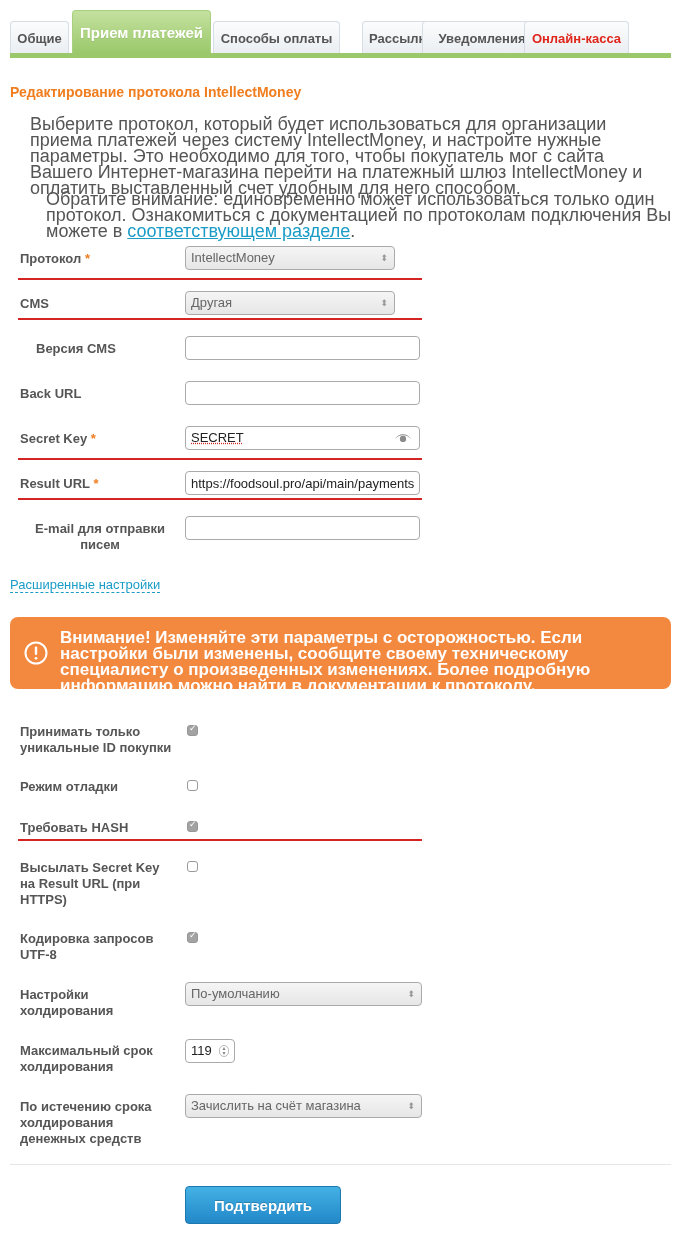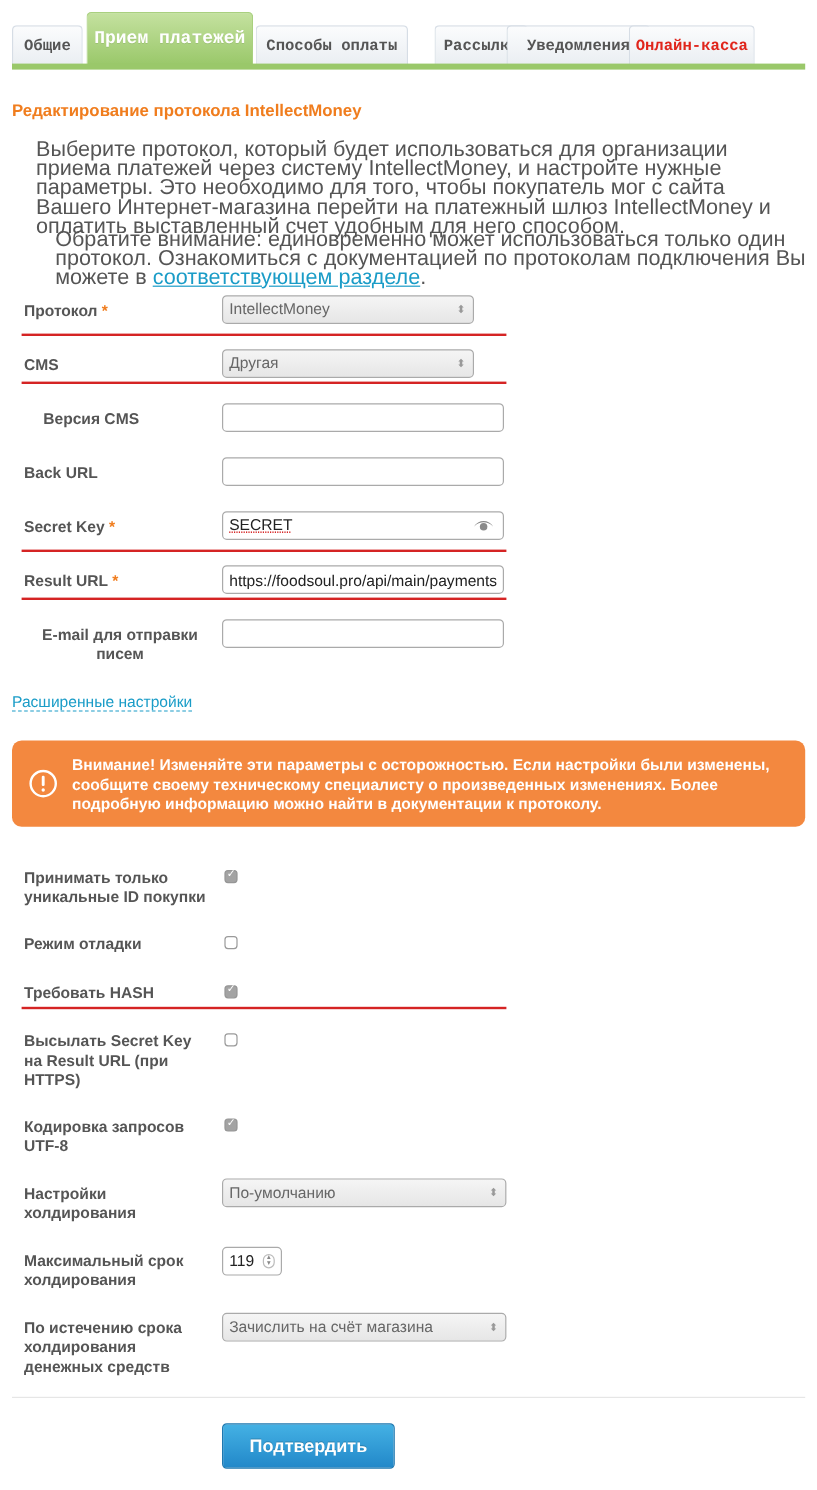--- a/index.html
+++ b/index.html
@@ -2,21 +2,21 @@
 <html><head>
 <meta charset="utf-8">
 <style>
   * { box-sizing: border-box; }
   html, body { margin: 0; padding: 0; background: #ffffff; }
   body {
     width: 681px; height: 1242px; position: relative; overflow: hidden;
     font-family: "Liberation Sans", sans-serif; color: #333;
   }
   
-  .tabs { position: absolute; left: 10px; top: 10px; width: 661px; height: 48px; font-family: Liberation Mono, monospace; }
+  .tabs { position: absolute; left: 10px; top: 10px; width: 661px; height: 48px; }
   .tabs-bar { position: absolute; left: 0; right: 0; top: 43px; height: 5px; background: #9ac86a; }
   .tab {
     position: absolute; top: 11px; height: 33px; border: 1px solid #d6dde5; border-bottom: none;
     border-radius: 4px 4px 0 0; background: linear-gradient(#fbfcfd, #eaeef2);
     font-size: 13px; font-weight: bold; color: #555; text-align: center; line-height: 34px;
     cursor: pointer;
   }
   .tab.active {
     top: 0; height: 44px; border: 1px solid #a9d07f; border-bottom: none;
     background: linear-gradient(#c4e19f, #9ac86a); color: #fff; font-size: 15px; line-height: 44px;
@@ -41,33 +41,33 @@
   .redline { position: absolute; left: 18px; height: 2px; background: #d52424; }
   .eye { position: absolute; right: 7px; top: 2px; width: 18px; height: 18px; }
   .spell { text-decoration: underline dotted #d52424; }
   .adv-link { position: absolute; left: 10px; top: 577px; font-size: 13px; color: #1a9cc7; border-bottom: 1px dashed #1a9cc7; cursor: pointer; line-height: 15px; }
   
   .warning {
     position: absolute; left: 10px; top: 617px; width: 661px; height: 72px; background: #f3883f;
     border-radius: 8px; color: #fff;
   }
   .warning .ico { position: absolute; left: 14px; top: 24px; width: 24px; height: 24px; }
-  .warning p { position: absolute; left: 50px; top: 13px; margin: 0; width: 600px; font-size: 13px; font-weight: bold; line-height: 16px; }
+  .warning p { position: absolute; left: 50px; top: 13px; margin: 0; width: 600px; font-size: 17px; font-weight: bold; line-height: 16px; }
   
   .cb {
     position: absolute; left: 187px; width: 11px; height: 11px; border: 1px solid #9a9a9a; border-radius: 3px;
     background: #fff; cursor: pointer;
   }
   .cb.checked { background: #a3a3a3; border-color: #969696; }
   .cb.checked::after { content: "✓"; position: absolute; left: 1px; top: -3px; font-size: 9px; color: #fff; }
   .num-input { position: absolute; left: 185px; top: 1039px; width: 50px; height: 24px; border: 1px solid #aaa; border-radius: 4px; font-size: 13px; padding: 0 5px; line-height: 22px; color: #222; }
   .spin { position: absolute; right: 5px; top: 5px; width: 10px; height: 12px; border: 1px solid #bbb; border-radius: 5px; font-size: 6px; line-height: 5px; text-align: center; color: #888; }
   .divider { position: absolute; left: 10px; top: 1164px; width: 661px; height: 1px; background: #e6e6e6; }
   .submit {
-    position: absolute; left: 185px; top: 1186px; width: 144px; height: 38px; border: 1px solid #1e78b0;
+    position: absolute; left: 185px; top: 1186px; width: 156px; height: 38px; border: 1px solid #1e78b0;
     border-radius: 4px; background: linear-gradient(#44b1e4, #2288c9); color: #fff; font-size: 15px; font-weight: bold;
     font-family: "Liberation Sans", sans-serif; cursor: pointer; text-shadow: 0 -1px 0 rgba(0,0,0,0.2);
   }
 </style>
 </head>
 <body>
 
 <div class="tabs">
   <div class="tab" style="left:0;width:59px;">Общие</div>
   <div class="tab active" style="left:62px;width:139px;">Прием платежей</div>

